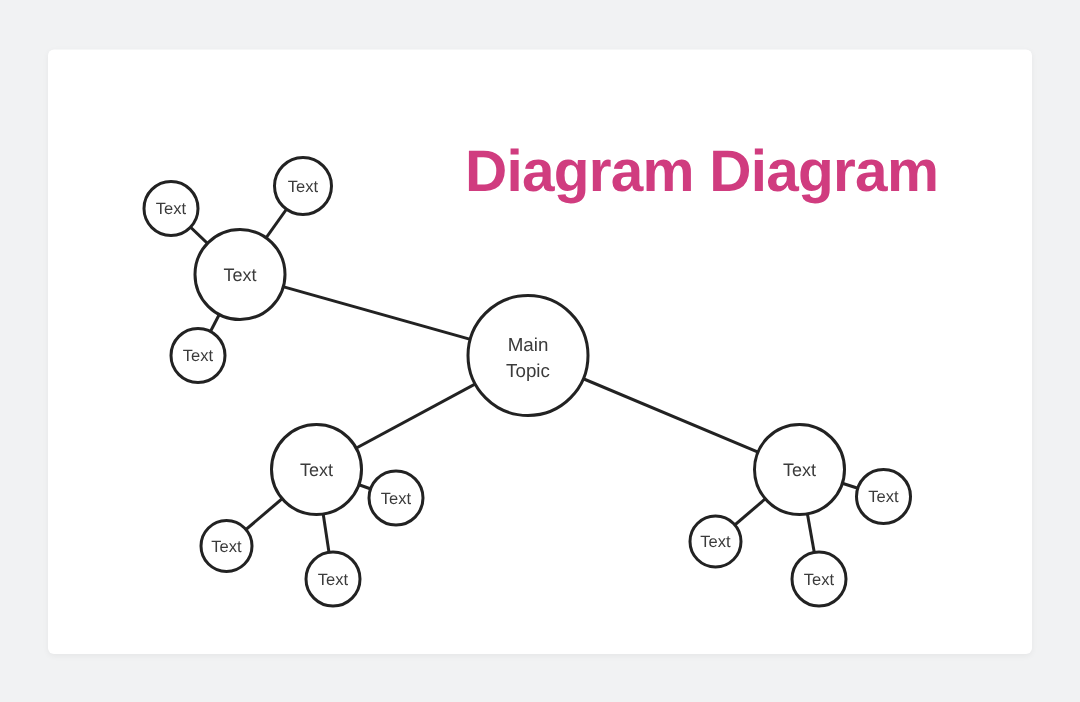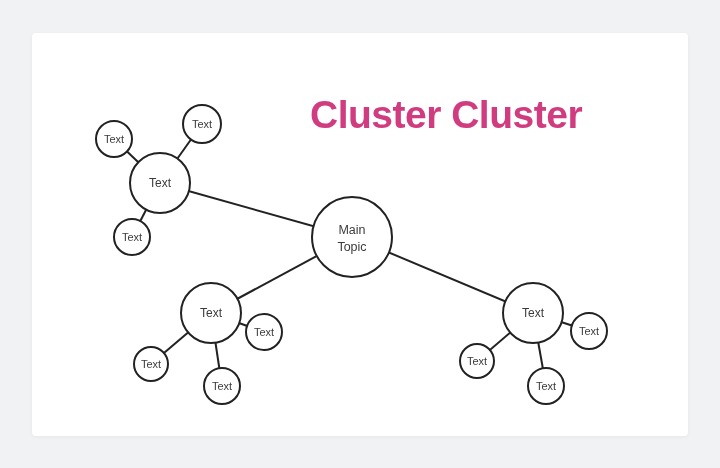--- a/index.html
+++ b/index.html
@@ -98,15 +98,15 @@
         <text class="nlabel lab-small" x="557" y="299">Text</text>
 
         <circle class="node" cx="445" cy="328" r="17"></circle>
         <text class="nlabel lab-small" x="445" y="329">Text</text>
 
         <circle class="node" cx="514" cy="353" r="18"></circle>
         <text class="nlabel lab-small" x="514" y="354">Text</text>
       </g>
     </svg>
 
-    <div class="title">Cluster Cluster</div>
+    <div class="title">Diagram Diagram</div>
   </div>
 </div>
 
 </body></html>

